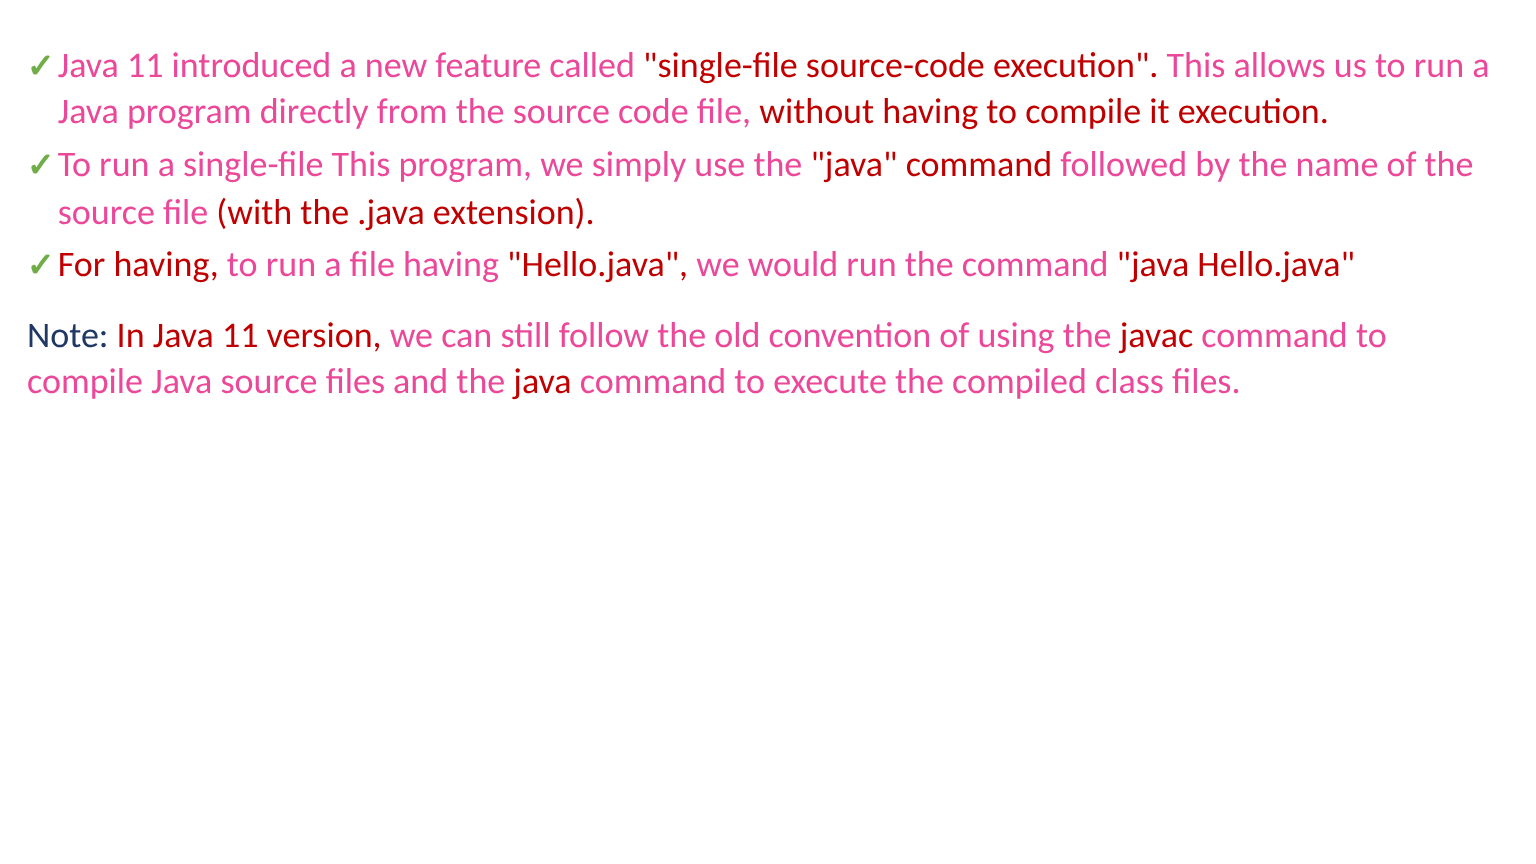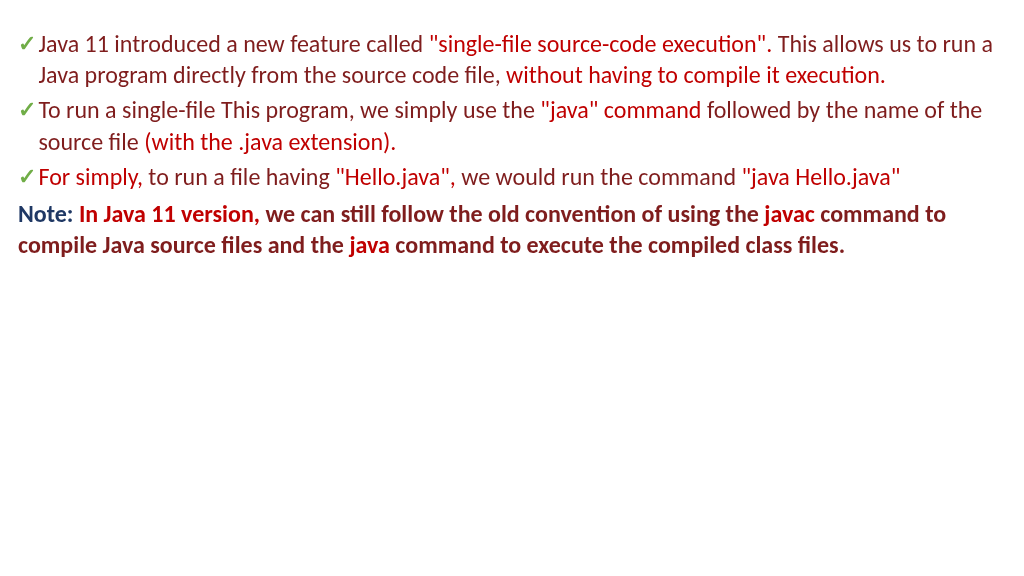--- a/index.html
+++ b/index.html
@@ -31,29 +31,28 @@
       line-height: 1.3;
       margin-top: 2px;
     }
     .content {
       flex: 1;
     }
     .red {
       color: #c00000;
     }
     .black {
-      color: #7f1d1d;
+      color: #ec4899;
     }
     .navy {
       color: #1f3864;
     }
     .note-block {
-      margin-top: 6px;
+      margin-top: 16px;
       padding-left: 0;
-      font-weight: bold;
     }
   </style>
 </head>
 <body>
 
 <div>
   <div class="bullet-item">
     <span class="checkmark">✓</span>
     <div class="content">
       <span class="black">Java 11 introduced a new feature called </span><span class="red">"single-file source-code execution". </span><span class="black">This allows us to run a Java program directly from the source code file, </span><span class="red">without having to compile it execution.</span>
@@ -63,20 +62,20 @@
   <div class="bullet-item">
     <span class="checkmark">✓</span>
     <div class="content">
       <span class="black">To run a single-file This program, we simply use the </span><span class="red">"java" command </span><span class="black">followed by the name of the source file </span><span class="red">(with the .java extension).</span>
     </div>
   </div>
 
   <div class="bullet-item">
     <span class="checkmark">✓</span>
     <div class="content">
-      <span class="red">For simply, </span><span class="black">to run a file having </span><span class="red">"Hello.java", </span><span class="black">we would run the command </span><span class="red">"java Hello.java"</span>
+      <span class="red">For having, </span><span class="black">to run a file having </span><span class="red">"Hello.java", </span><span class="black">we would run the command </span><span class="red">"java Hello.java"</span>
     </div>
   </div>
 </div>
 
 <div class="note-block">
   <span class="navy">Note: </span><span class="red">In Java 11 version, </span><span class="black">we can still follow the old convention of using the </span><span class="red">javac </span><span class="black">command to compile Java source files and the </span><span class="red">java </span><span class="black">command to execute the compiled class files.</span>
 </div>
 
 </body></html>

